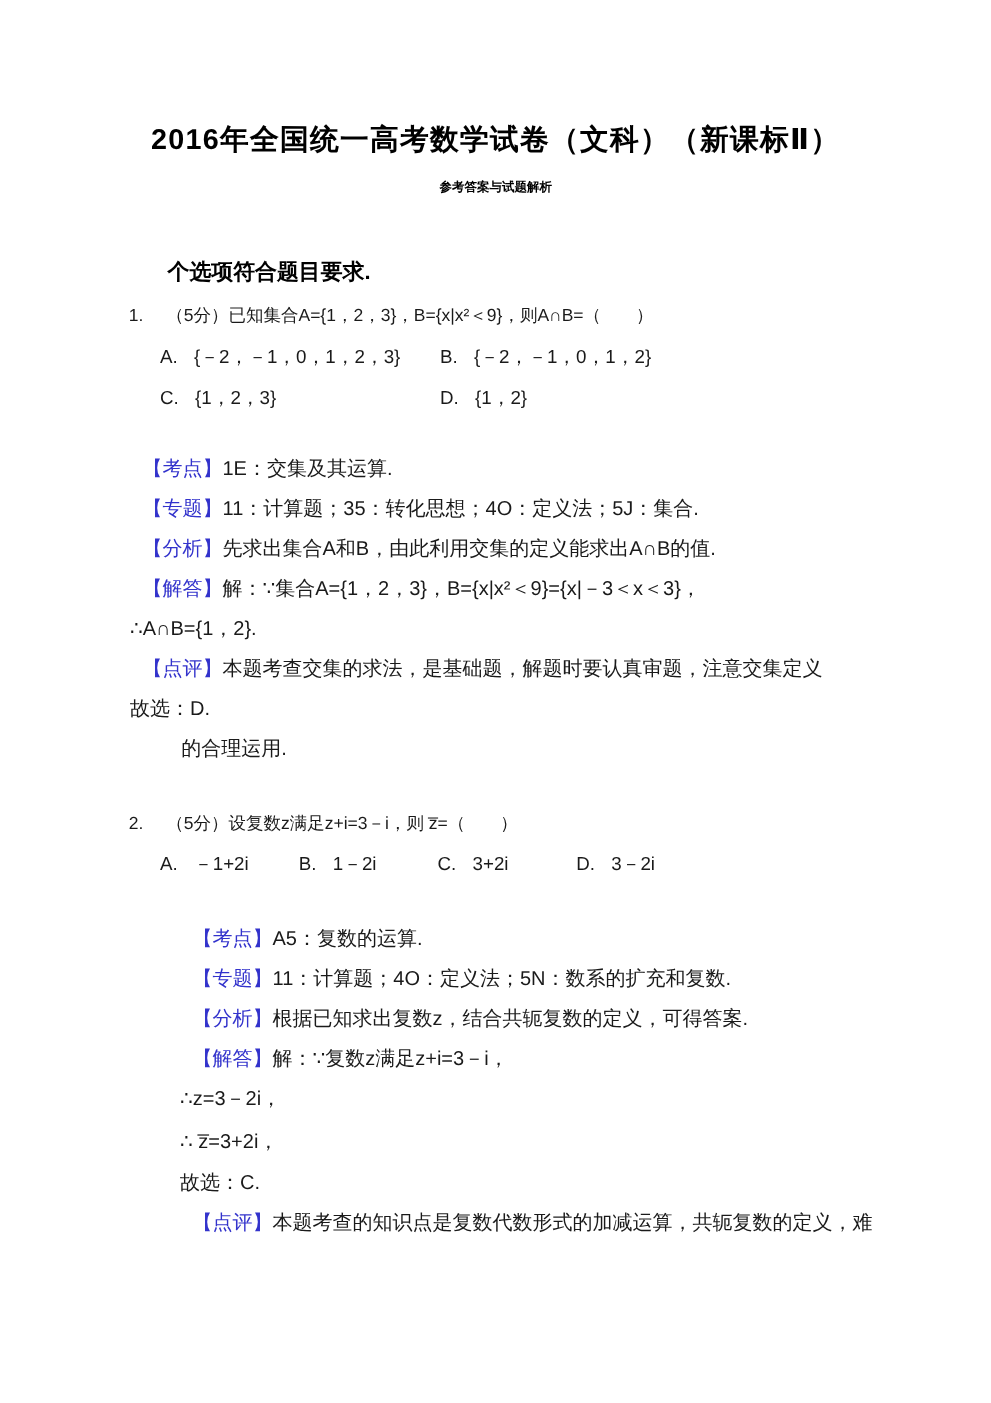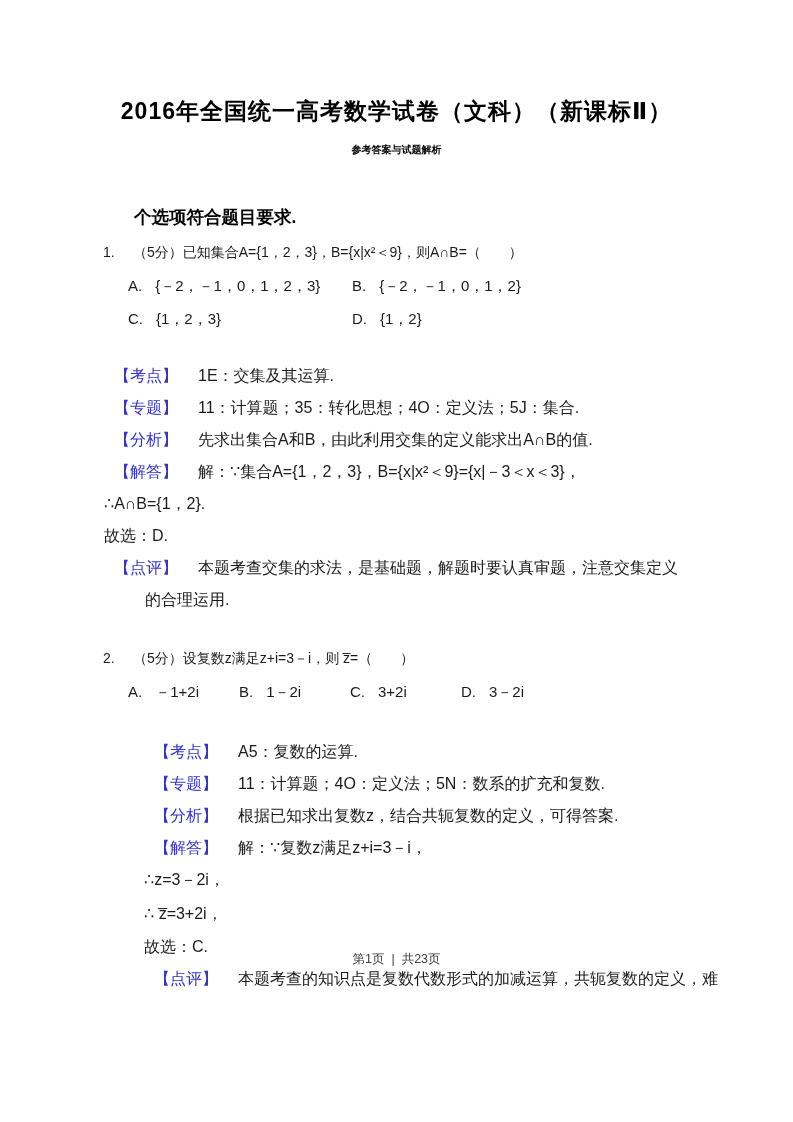--- a/index.html
+++ b/index.html
@@ -28,21 +28,21 @@
   .opt{white-space:nowrap;}
   .q1 .opt{width:224px;}
   .q2opts .opt{width:111px;}
   .okey{margin-right:13px;}
   .blocks{margin-top:25px;}
   .line{
     margin:0 60px 0 104px;font-size:16px;line-height:32px;font-weight:400;
   }
   .line.lbl{padding-left:10px;}
   .line.cont{padding-left:41px;}
-  .blabel{color:#3333cc;margin-right:20px;}
+  .blabel{color:#3333cc;margin-right:0;}
   .q2stem{margin-top:26px;}
   .blocks2{margin-top:28px;padding-left:40px;}
   .line.tall{line-height:35px;}
   .footer{
     position:absolute;left:0;bottom:58px;width:100%;text-align:center;
     font-size:12.5px;color:#3a3a3a;
   }
   .footer .sep{margin:0 7px;color:#3a3a3a;}
 </style>
 </head>
@@ -67,22 +67,22 @@
       <span class="opt"><span class="okey">C.</span><span>{1，2，3}</span></span>
       <span class="opt"><span class="okey">D.</span><span>{1，2}</span></span>
     </div>
 
     <div class="blocks">
       <p class="line lbl"><span class="blabel">【考点】</span><span>1E：交集及其运算.</span></p>
       <p class="line lbl"><span class="blabel">【专题】</span><span>11：计算题；35：转化思想；4O：定义法；5J：集合.</span></p>
       <p class="line lbl"><span class="blabel">【分析】</span><span>先求出集合A和B，由此利用交集的定义能求出A∩B的值.</span></p>
       <p class="line lbl"><span class="blabel">【解答】</span><span>解：∵集合A={1，2，3}，B={x|x²＜9}={x|－3＜x＜3}，</span></p>
       <p class="line plain">∴A∩B={1，2}.</p>
+      <p class="line lbl"><span class="blabel">【点评】</span><span>本题考查交集的求法，是基础题，解题时要认真审题，注意交集定义</span></p>
       <p class="line plain">故选：D.</p>
-      <p class="line lbl"><span class="blabel">【点评】</span><span>本题考查交集的求法，是基础题，解题时要认真审题，注意交集定义</span></p>
       <p class="line cont">的合理运用.</p>
     </div>
   </div>
 
   <div>
     <p class="stem q2stem"><span class="qnum">2.</span><span>（5分）设复数z满足z+i=3－i，则 z̅=（　　）</span></p>
     <div class="optrow q2opts">
       <span class="opt"><span class="okey">A.</span><span>－1+2i</span></span>
       <span class="opt"><span class="okey">B.</span><span>1－2i</span></span>
       <span class="opt"><span class="okey">C.</span><span>3+2i</span></span>
@@ -94,17 +94,14 @@
       <p class="line lbl"><span class="blabel">【专题】</span><span>11：计算题；4O：定义法；5N：数系的扩充和复数.</span></p>
       <p class="line lbl"><span class="blabel">【分析】</span><span>根据已知求出复数z，结合共轭复数的定义，可得答案.</span></p>
       <p class="line lbl"><span class="blabel">【解答】</span><span>解：∵复数z满足z+i=3－i，</span></p>
       <p class="line plain">∴z=3－2i，</p>
       <p class="line plain tall">∴ z̅=3+2i，</p>
       <p class="line plain">故选：C.</p>
       <p class="line lbl"><span class="blabel">【点评】</span><span>本题考查的知识点是复数代数形式的加减运算，共轭复数的定义，难</span></p>
     </div>
   </div>
 
-  <div class="footer">
-    <span>第1页</span><span class="sep">|</span><span>共23页</span>
-  </div>
 
 </div>
 
 </body></html>

